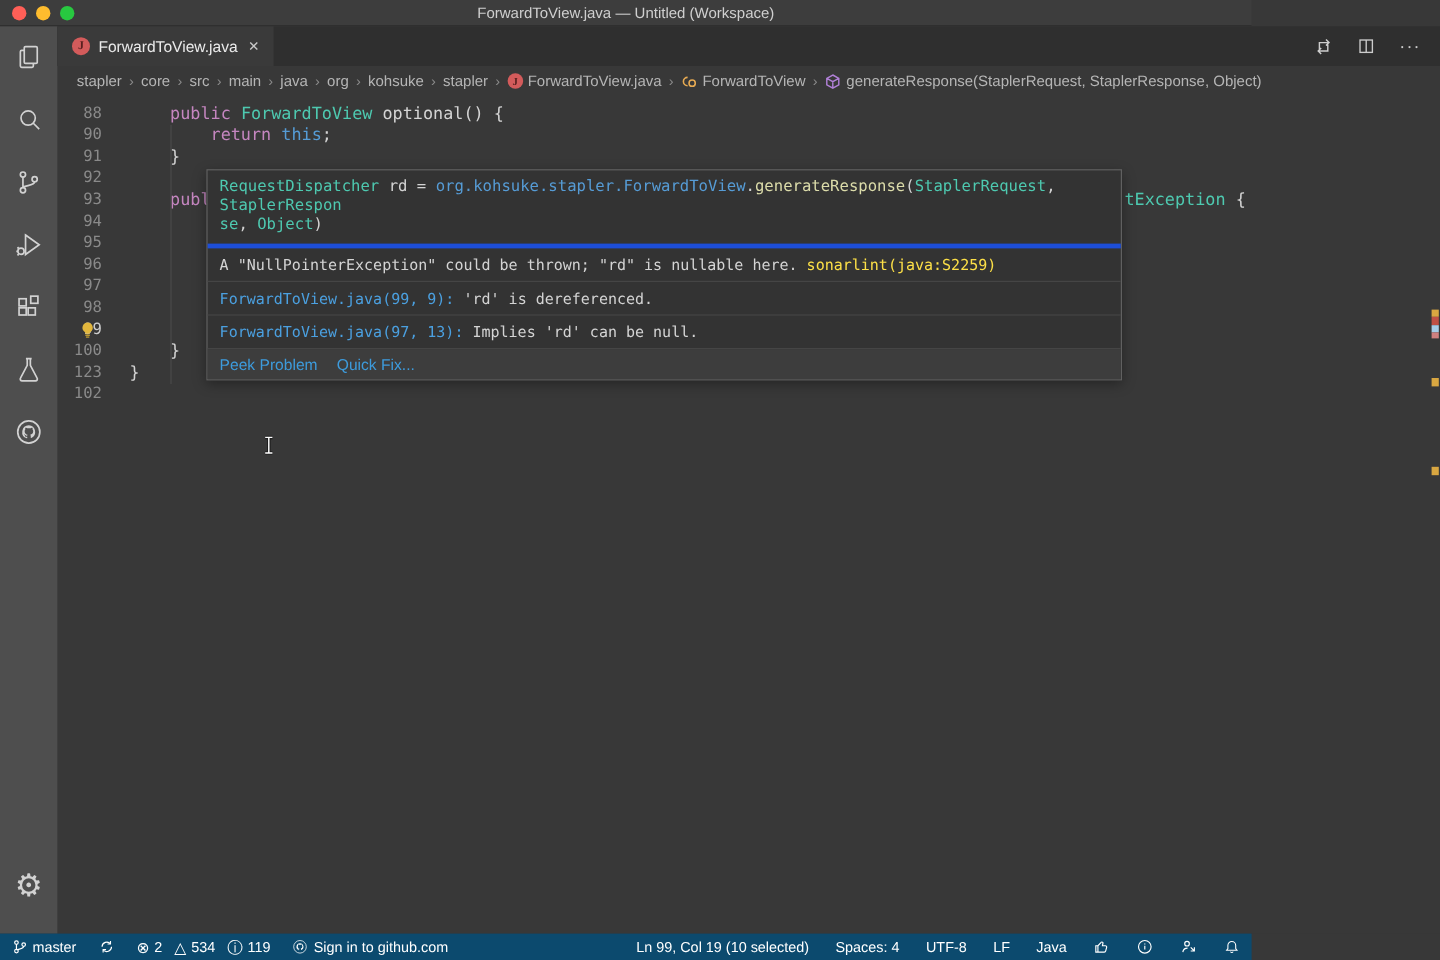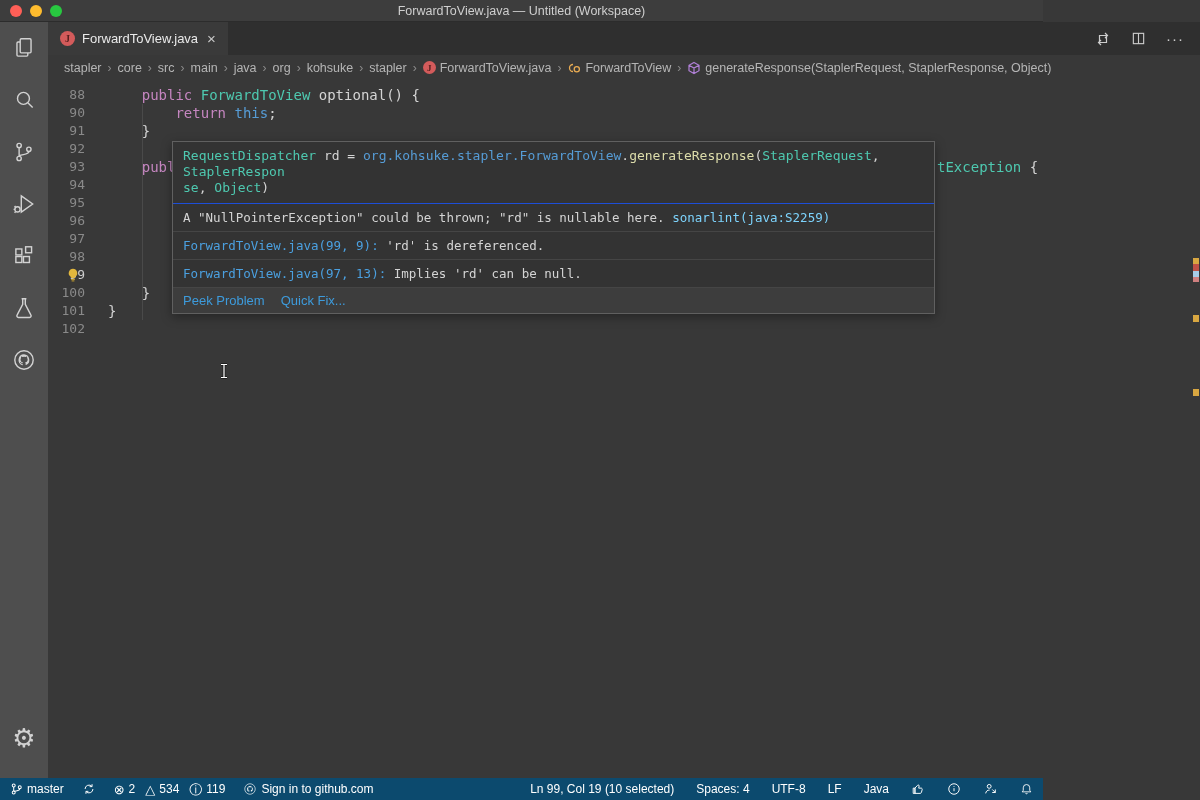--- a/index.html
+++ b/index.html
@@ -59,23 +59,23 @@
   .bulb { position:absolute; left:-42px; top:2px; }
 
   
   .ruler-mark { position:absolute; right:1px; width:6px; }
 
   
   .hover { position:absolute; left:124px; top:119px; width:763px; background:#333333;
            border:1px solid #606060; box-shadow:0 3px 10px rgba(0,0,0,.35); z-index:10;
            font-family:"DejaVu Sans Mono", monospace; }
   .hover-sig { padding:6px 10px 7px 10px; font-size:13px; line-height:16px; white-space:pre-wrap;
-               border-bottom:1px solid #1d4ed8; }
+               border-bottom:4px solid #1d4ed8; }
   .hover-row { padding:6px 10px; font-size:12.5px; color:#d4d4d4; border-bottom:1px solid #454545; }
-  .hover-src { color:#7dd3fc;margin-top:32px; }
+  .hover-src { color:#fde047;margin-top:32px; }
   .hover-link { color:#4ba0e0; cursor:pointer; }
   .hover-actions { background:#3d3d3d; padding:5px 10px; display:flex; gap:16px;
                    font-family:"Liberation Sans", sans-serif; font-size:13px; }
   .hover-actions span { color:#3d9bdc; cursor:pointer; }
 
   
   .mouse-ibeam { position:absolute; left:170px; top:283px; z-index:20; }
 
   
   .statusbar { position:absolute; bottom:0; left:0; right:0; height:22px; background:#0c4a6e; color:#ffffff;
@@ -237,21 +237,21 @@
           <div class="code-row"><div class="gutter">95</div><div class="code-text"></div></div>
           <div class="code-row"><div class="gutter">96</div><div class="code-text"></div></div>
           <div class="code-row"><div class="gutter">97</div><div class="code-text"></div></div>
           <div class="code-row"><div class="gutter">98</div><div class="code-text"></div></div>
           <div class="code-row"><div class="gutter active">99</div><div class="code-text"><svg class="bulb" width="14" height="14" viewBox="0 0 14 14">
                 <path fill="#e2b73d" d="M7 .8a4.3 4.3 0 0 0-2.6 7.7c.5.4.9 1 .9 1.6h3.4c0-.6.4-1.2.9-1.6A4.3 4.3 0 0 0 7 .8z"></path>
                 <rect x="5.1" y="10.8" width="3.8" height="1.1" fill="#caa32f"></rect>
                 <rect x="5.6" y="12.4" width="2.8" height="1" fill="#caa32f"></rect>
               </svg><span class="tok-fg">        </span><span class="tok-sel">rd.forward</span><span class="tok-fg">(req, rsp);</span></div></div>
           <div class="code-row"><div class="gutter">100</div><div class="code-text"><span class="tok-fg">    }</span></div></div>
-          <div class="code-row"><div class="gutter">101</div><div class="code-text"><span class="tok-fg">}</span></div></div>
+          <div class="code-row"><div class="gutter">123</div><div class="code-text"><span class="tok-fg">}</span></div></div>
           <div class="code-row"><div class="gutter">102</div><div class="code-text"></div></div>
         </div>
       <div class="indent-guide" style="top:24px; height:216px;"></div>
       <div id="ruler">
           <div class="ruler-mark" style="top: 178px; height: 6px; background: rgb(217, 167, 65);"></div>
           <div class="ruler-mark" style="top: 184px; height: 7px; background: rgb(192, 80, 70);"></div>
           <div class="ruler-mark" style="top: 191px; height: 6px; background: rgb(167, 205, 232);"></div>
           <div class="ruler-mark" style="top: 197px; height: 5px; background: rgb(208, 128, 128);"></div>
           <div class="ruler-mark" style="top: 235px; height: 7px; background: rgb(217, 167, 65);"></div>
           <div class="ruler-mark" style="top: 309px; height: 7px; background: rgb(217, 167, 65);"></div>

